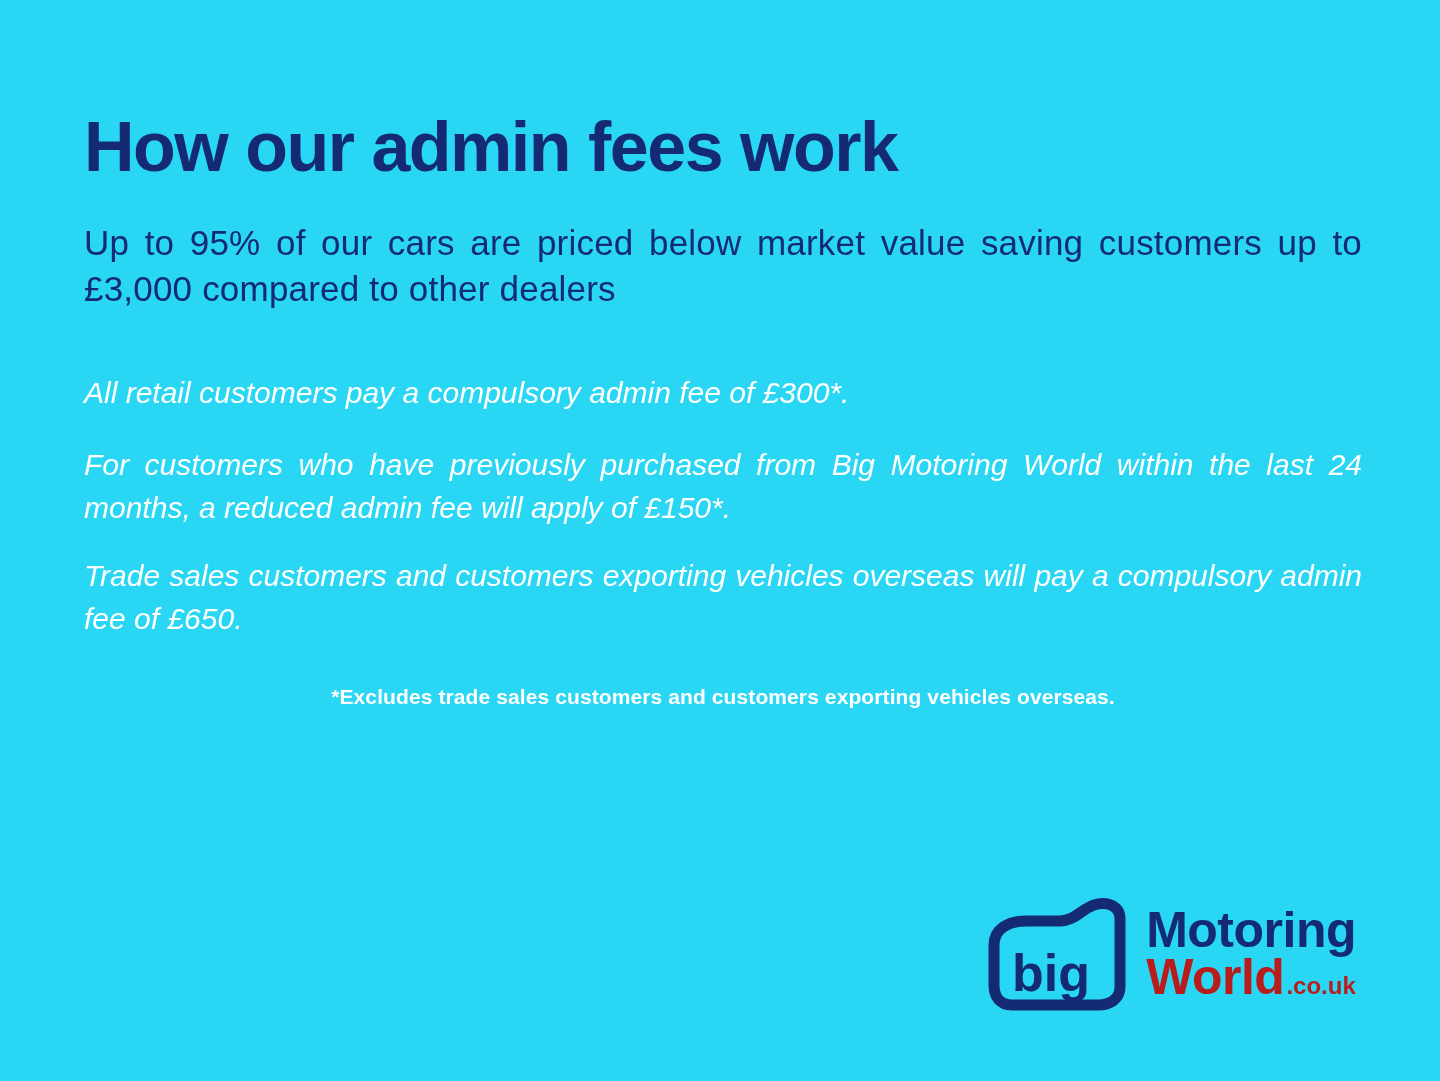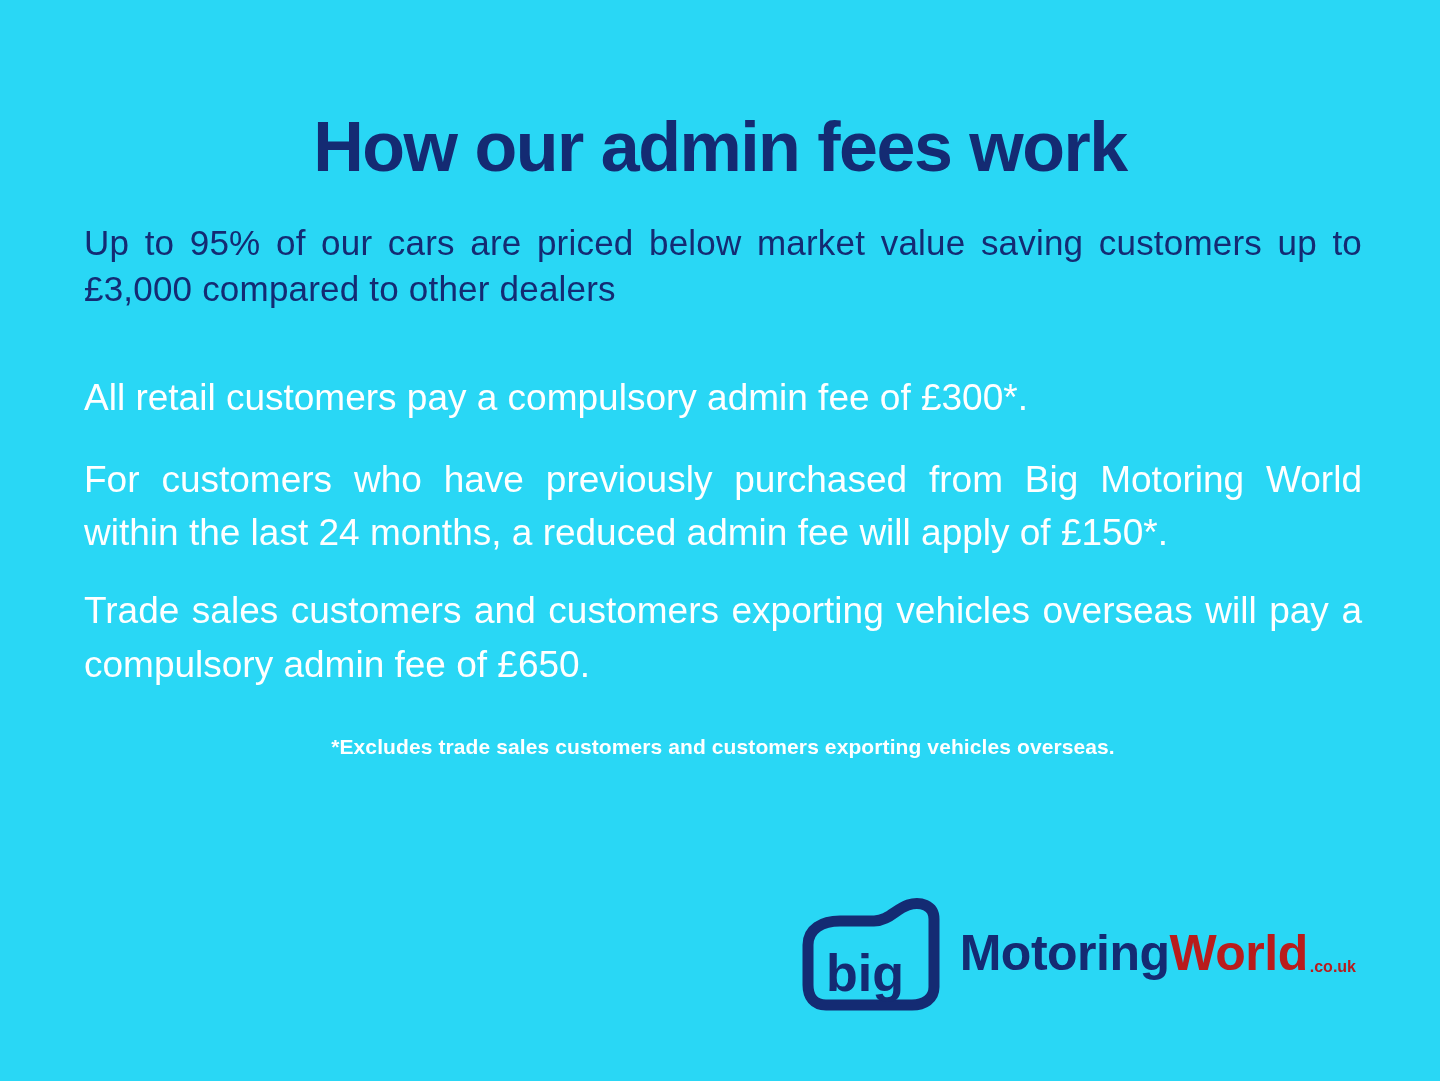--- a/index.html
+++ b/index.html
@@ -24,42 +24,42 @@
   .headline {
     color: #142B73;
     font-family: "Liberation Sans", sans-serif;
     font-size: 70px;
     font-weight: bold;
     letter-spacing: -1.5px;
     line-height: 1.0;
     padding-top: 112px;
     margin: 0;
     white-space: nowrap;
-    text-align: center;
   }
   .subhead {
     color: #142B73;
     font-size: 35px;
     font-weight: normal;
     line-height: 1.30;
     letter-spacing: 0.2px;
     margin: 38px 0 0 0;
     text-align: justify;
     width: 1278px;
     text-align-last: left;
   }
   .body-block {
     color: #FFFFFF;
-    font-size: 37px;
+    font-size: 30px;
     font-weight: 400;
     line-height: 1.45;
     width: 1278px;
     text-align: justify;
     text-align-last: left;
     margin: 0;
+    font-style: italic;
   }
   .b1 { margin-top: 60px; }
   .b2 { margin-top: 28px; }
   .b3 { margin-top: 24px; }
   .disclaimer {
     color: #FFFFFF;
     font-size: 21px;
     font-weight: 600;
     text-align: center;
     margin-top: 44px;
@@ -72,39 +72,39 @@
     bottom: 68px;
     display: flex;
     align-items: center;
     gap: 14px;
   }
   .logo-mark {
     display: block;
   }
   .logo-text {
     display: flex;
-    flex-direction: row;
+    flex-direction: column;
     line-height: 0.95;
   }
   .logo-line1 {
     color: #142B73;
     font-size: 50px;
     font-weight: bold;
     letter-spacing: -0.5px;
   }
   .logo-line2 {
     color: #b91c1c;
     font-size: 50px;
     font-weight: bold;
     letter-spacing: -0.5px;
     display: flex;
     align-items: flex-end;
   }
   .logo-suffix {
-    font-size: 16px;
+    font-size: 24px;
     font-weight: bold;
     letter-spacing: 0px;
     padding-bottom: 4px;
     padding-left: 2px;
   }
 </style>
 </head>
 <body>
 
 <div class="slide">

